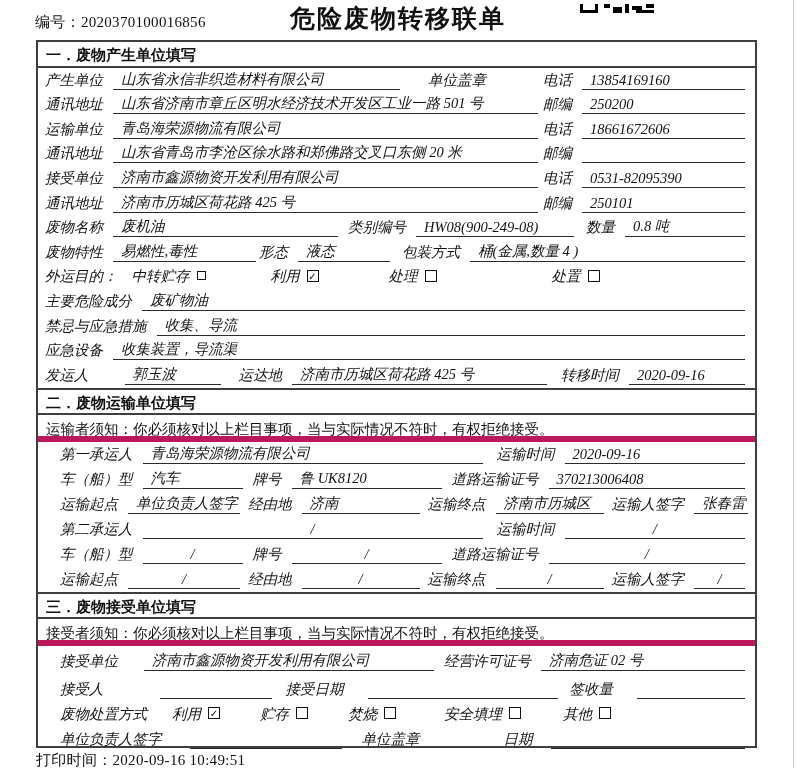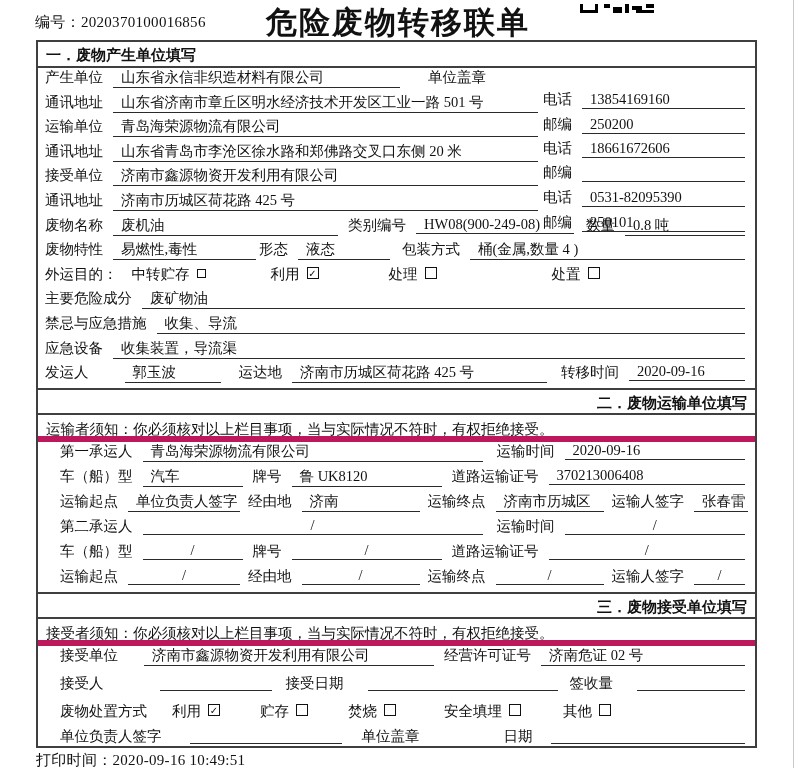--- a/index.html
+++ b/index.html
@@ -4,34 +4,34 @@
 <style>
   * { margin:0; padding:0; box-sizing:border-box; }
   html,body { width:796px; height:768px; background:#fff; color:#111;
     font-family:"Liberation Serif","DejaVu Serif",serif; overflow:hidden; }
   .page { position:relative; width:796px; height:768px; background:#fff; }
   .page-edge { position:absolute; right:2px; top:0; width:1px; height:100%; background:#c9c9c9; }
 
   .hdr { position:relative; height:40px; }
   .serial { position:absolute; left:35px; top:13px; font-size:15px; letter-spacing:.3px; }
   .doc-title { position:absolute; left:0; right:0; top:2px; text-align:center;
-    font-size:31px; font-weight:bold; letter-spacing:2px;
+    font-size:25px; font-weight:bold; letter-spacing:2px;
     font-family:"Liberation Sans","DejaVu Sans",sans-serif; }
   .qr { position:absolute; left:580px; top:0; }
 
   .formbox { position:absolute; left:36px; top:40px; width:721px; height:708px;
     border:2px solid #3f3f3f; background:#fff; }
   .sec { height:26px; font-family:"Liberation Sans","DejaVu Sans",sans-serif;
     font-weight:bold; font-size:15px; padding:4px 8px 0 8px;
     border-bottom:2px solid #3f3f3f; }
-  .sec.mid { border-top:2px solid #3f3f3f; height:27px;text-align:right; }
+  .sec.mid { border-top:2px solid #3f3f3f; height:27px; }
   .notice { height:27px; font-size:14.5px; padding:5px 8px 0 8px; border-bottom:6px solid #be185d; }
 
-  .row { display:flex; align-items:flex-start; height:24.6px; padding:0 10px 3px 7px;
-    font-size:14.5px; white-space:nowrap; }
+  .row { display:flex; align-items:flex-end; height:24.6px; padding:0 10px 3px 7px;
+    font-size:14.5px; white-space:nowrap;font-style:italic; }
   .s2 .row, .s3 .row { height:25px;padding-left:22px; }
   .s3 .row.tall { height:28px; }
   .lbl { flex:none; }
   .val { flex:none; border-bottom:1px solid #2a2a2a; padding:0 2px 0 8px;
     margin-left:10px; min-height:17px; }
   .grow { flex:1 1 auto; }
   .ctr { text-align:center; padding-left:2px; }
   .rgt { margin-left:auto; display:flex; align-items:flex-end; width:202px; }
   .rgt .lbl { flex:none; }
   .rgt .val { flex:1 1 auto;margin-top:23px; }

